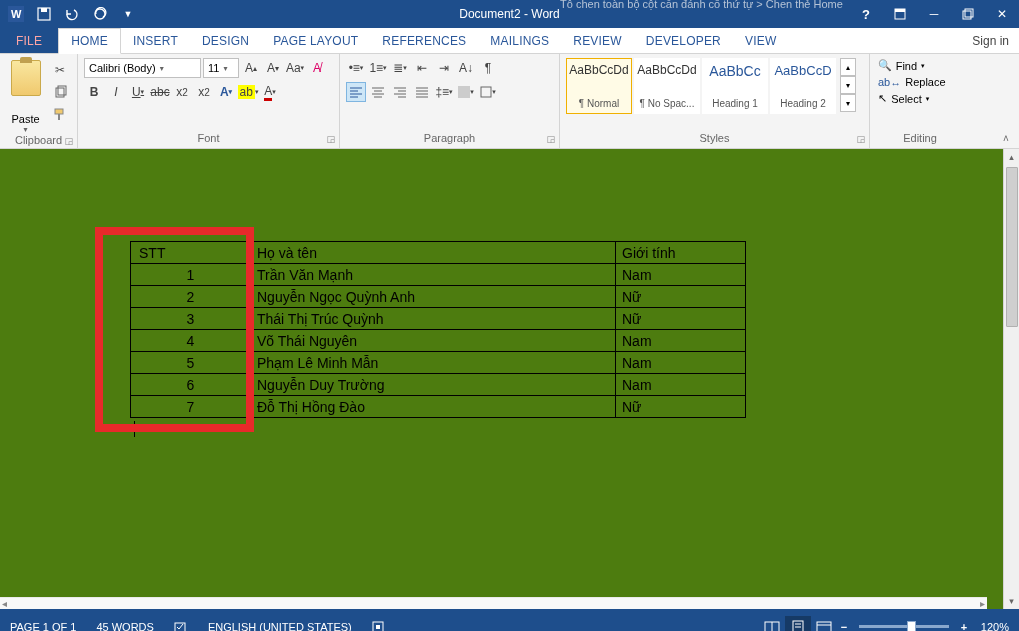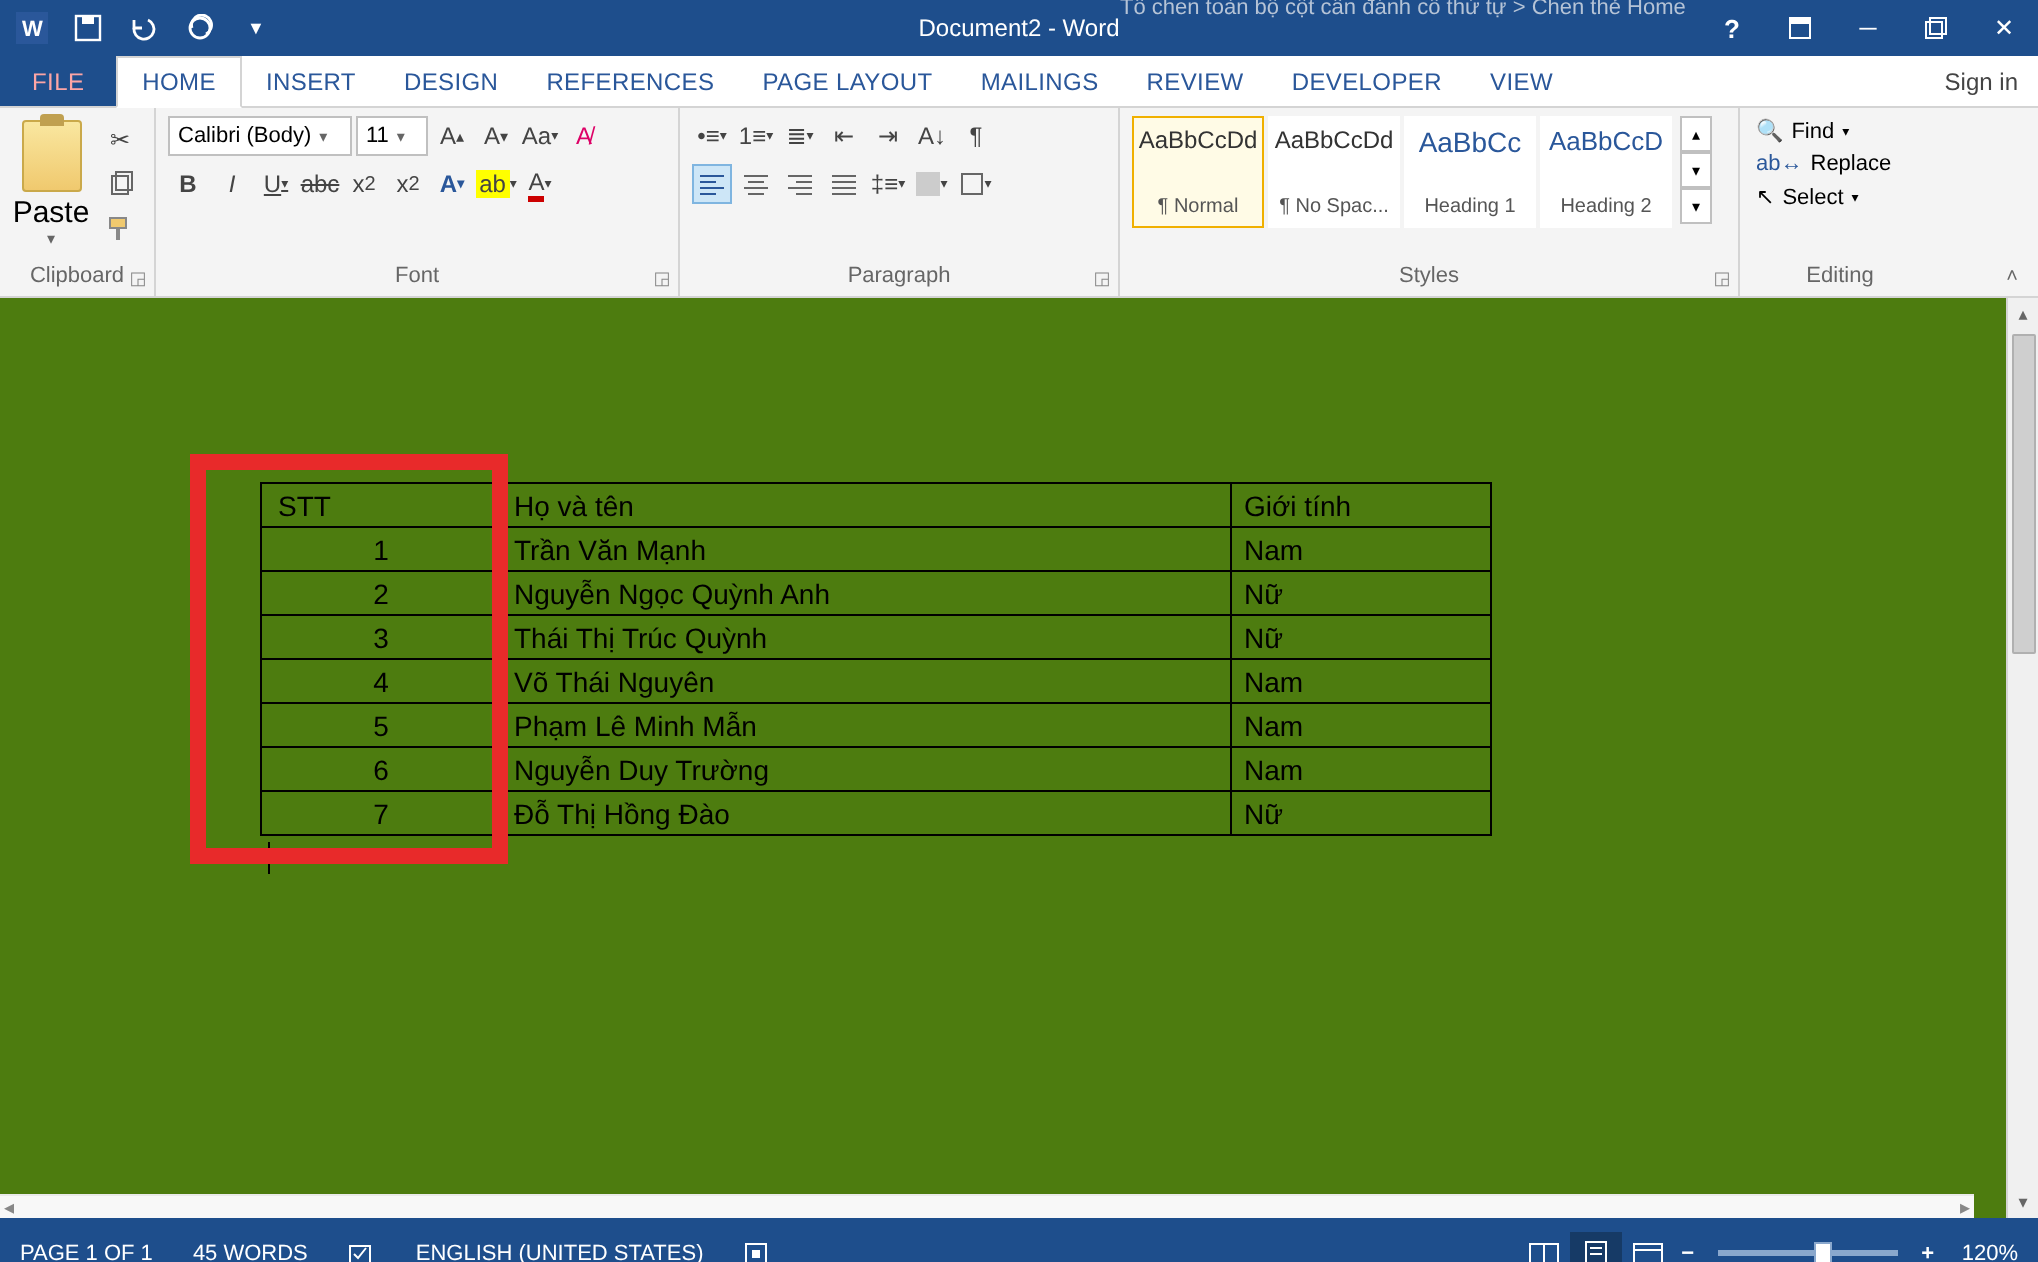--- a/index.html
+++ b/index.html
@@ -30,21 +30,21 @@
 .group .glabel { height: 16px; font-size: 11px; color: #666; text-align: center; position: relative; }
 .group .glabel .launcher { position: absolute; right: -4px; top: 2px; width: 12px; height: 12px; font-size: 9px; color: #888; cursor: pointer;}
 .vsmall { width: 22px; height: 20px; display: flex; align-items: center; justify-content: center; cursor: pointer; color: #444;}
 .combo { height: 20px; border: 1px solid #c0c0c0; background: #fff; display: flex; align-items: center; padding: 0 2px 0 4px; font-size: 11px; }
 .combo .dd { margin-left: 4px; font-size: 8px; color: #666; }
 
 
 .clip-paste { display: flex; flex-direction: column; align-items: center; width: 42px; cursor: pointer; }
 .clip-paste .icon { width: 30px; height: 36px; background: linear-gradient(#f9e7a0,#f0c96e); border: 1px solid #caa94a; border-radius: 2px; margin-top: 4px; position: relative;}
 .clip-paste .icon::before { content:""; position:absolute; top:-4px; left:8px; width:12px; height:6px; background:#c0a050; border-radius:2px 2px 0 0;}
-.clip-paste .lbl { font-size: 15px; margin-top: 2px; }
+.clip-paste .lbl { font-size: 11px; margin-top: 17px; }
 .clip-side { display: flex; flex-direction: column; gap: 2px; margin-top: 4px; }
 
 
 .font-rows { display: flex; flex-direction: column; gap: 4px; margin-top: 2px;}
 .hrow { display: flex; align-items: center; gap: 2px; }
 .icnbox { width:20px; height:20px; display:flex; align-items:center; justify-content:center; font-size:12px; cursor:pointer; color:#444;}
 .bold { font-weight: bold; }
 .ital { font-style: italic; }
 .und { text-decoration: underline; }
 .strike { text-decoration: line-through; }
@@ -153,22 +153,22 @@
       </div>
     <div class="wbtn">✕</div>
   </div>
 </div>
 
 <div class="tabs">
   <div class="tab file">FILE</div>
   <div class="tab active">HOME</div>
   <div class="tab">INSERT</div>
   <div class="tab">DESIGN</div>
+  <div class="tab">PAGE LAYOUT</div>
   <div class="tab">REFERENCES</div>
-  <div class="tab">PAGE LAYOUT</div>
   <div class="tab">MAILINGS</div>
   <div class="tab">REVIEW</div>
   <div class="tab">DEVELOPER</div>
   <div class="tab">VIEW</div>
   <div class="spacer"></div>
   <div class="signin">Sign in</div>
 </div>
 
 <div class="ribbon">
 
@@ -195,21 +195,21 @@
           </div>
       </div>
     </div>
     <div class="glabel"><span>Clipboard</span><span class="launcher">◲</span></div>
   </div>
 
   <div class="group" style="width:262px">
     <div class="gbody">
       <div class="font-rows">
         <div class="hrow">
-          <div class="combo" style="width:92px">
+          <div class="combo" style="width:117px">
               <span>Calibri (Body)</span>
               <span class="dd">▾</span>
             </div>
           <div class="combo" style="width:36px">
               <span>11</span>
               <span class="dd">▾</span>
             </div>
           <div class="icnbox">A<sup style="font-size:8px">▴</sup></div>
           <div class="icnbox">A<sub style="font-size:8px">▾</sub></div>
           <div class="icnbox">Aa<span style="font-size:7px">▾</span></div>

